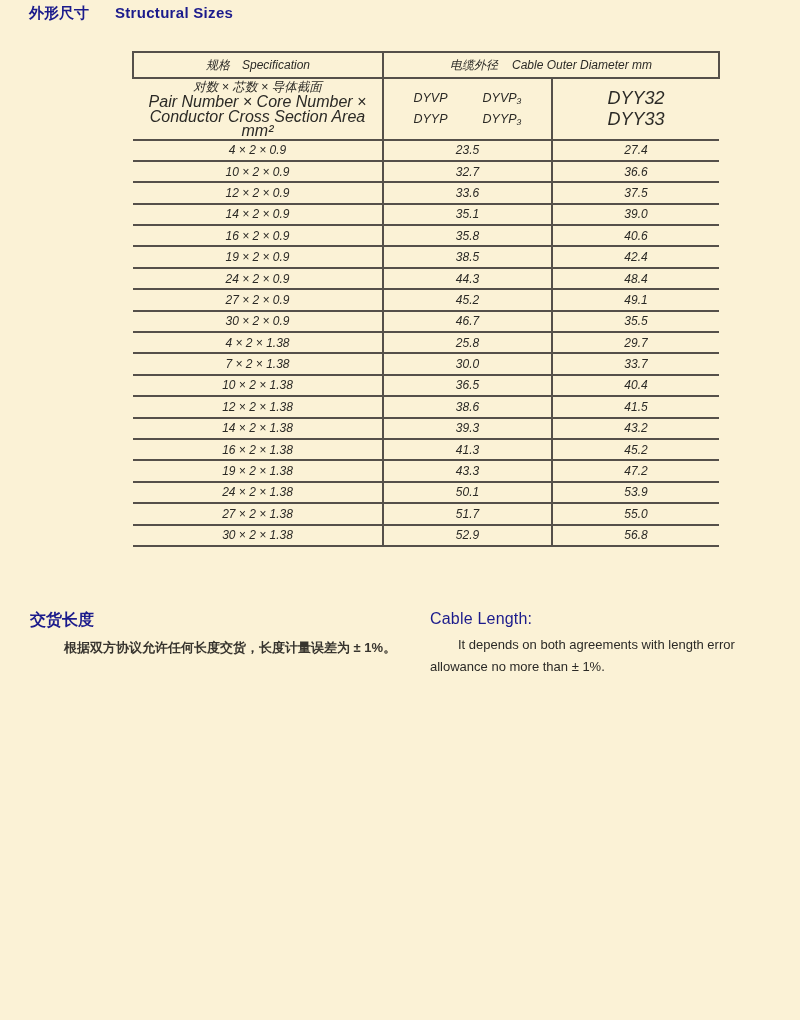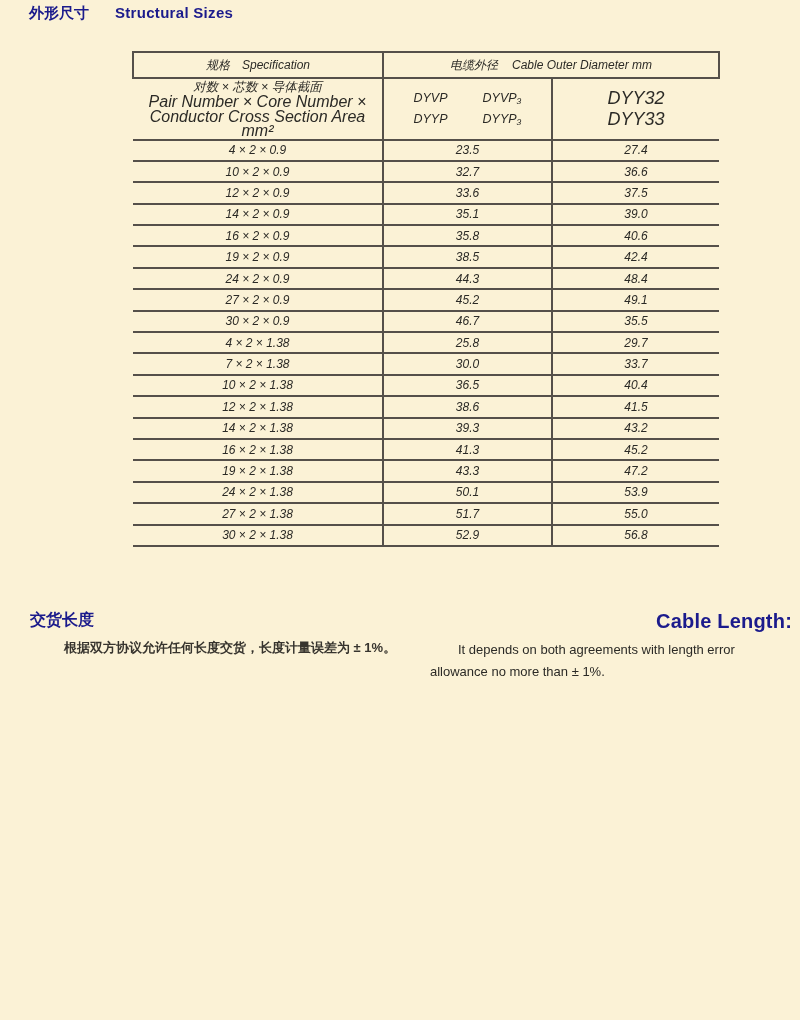--- a/index.html
+++ b/index.html
@@ -47,21 +47,21 @@
   .type-line{font-size:12.5px;line-height:21px;display:flex;justify-content:center;gap:35px;}
   .dyy-line{font-size:18px;line-height:21px;}
   tbody tr{height:21.4px;border-bottom:2px solid var(--line);}
   tbody td{font-size:12px;}
 
   
   .notes{position:absolute;top:610px;left:0;width:800px;}
   .note-zh{position:absolute;left:30px;top:0;width:370px;}
   .note-en{position:absolute;left:430px;top:0;width:362px;}
   .note-heading-zh{font-size:16px;font-weight:bold;color:var(--navy);}
-  .note-heading-en{font-size:20px;font-weight:bold;color:var(--navy);letter-spacing:.2px;text-align:right;}
+  .note-heading-en{font-size:16px;font-weight:normal;color:var(--navy);letter-spacing:.2px;}
   .note-body-zh{margin:7px 0 0 0;padding-left:34px;font-size:13px;color:#37342E;line-height:20px;font-weight:bold;}
   .note-body-en{margin:6px 0 0 0;font-size:13px;color:var(--ink);line-height:22px;text-indent:28px;}
 </style>
 </head>
 <body>
 
 <div class="page">
 
   <div class="page-title">
     <span class="zh">外形尺寸</span><span class="en">Structural Sizes</span>

